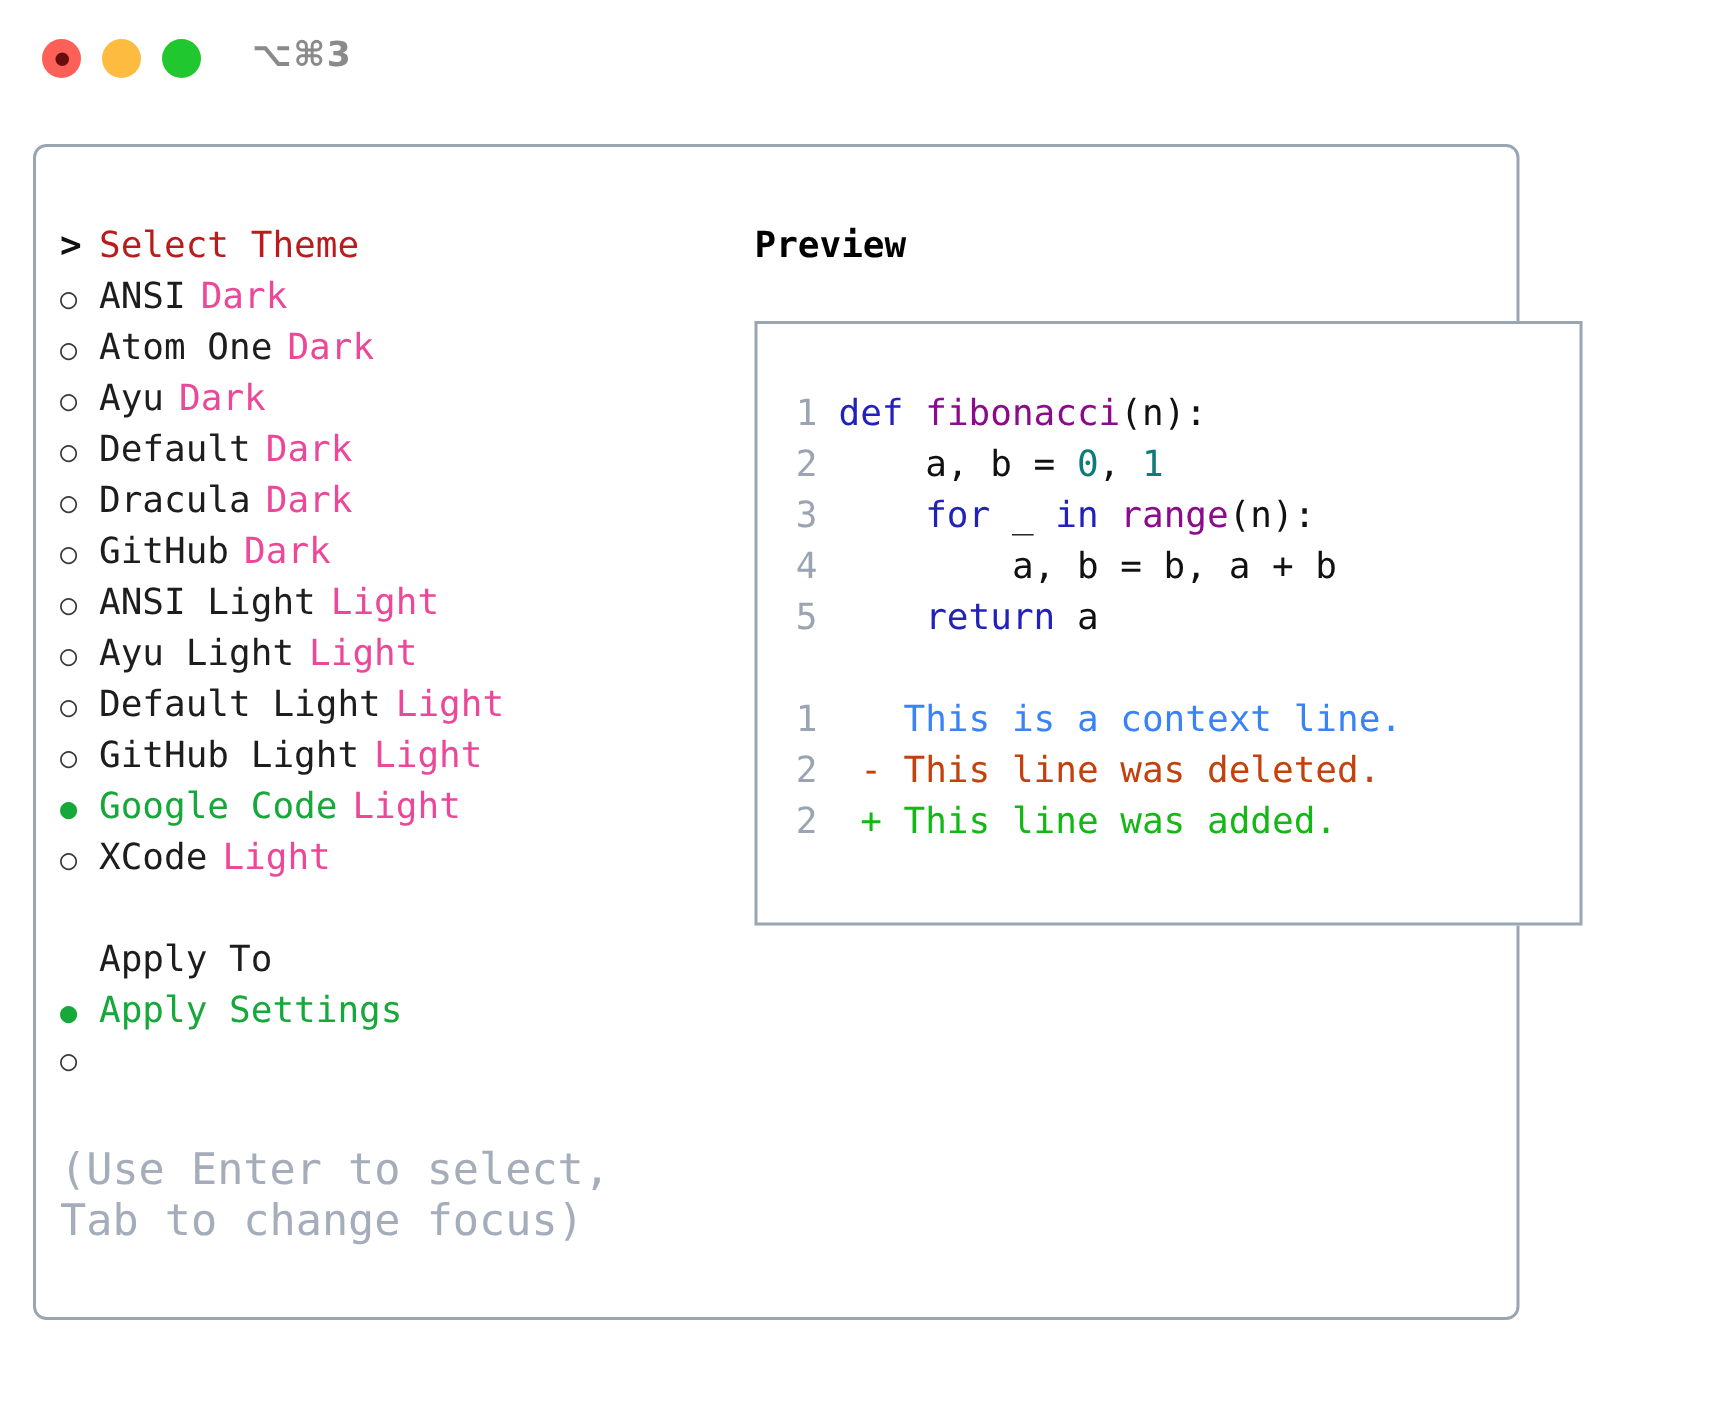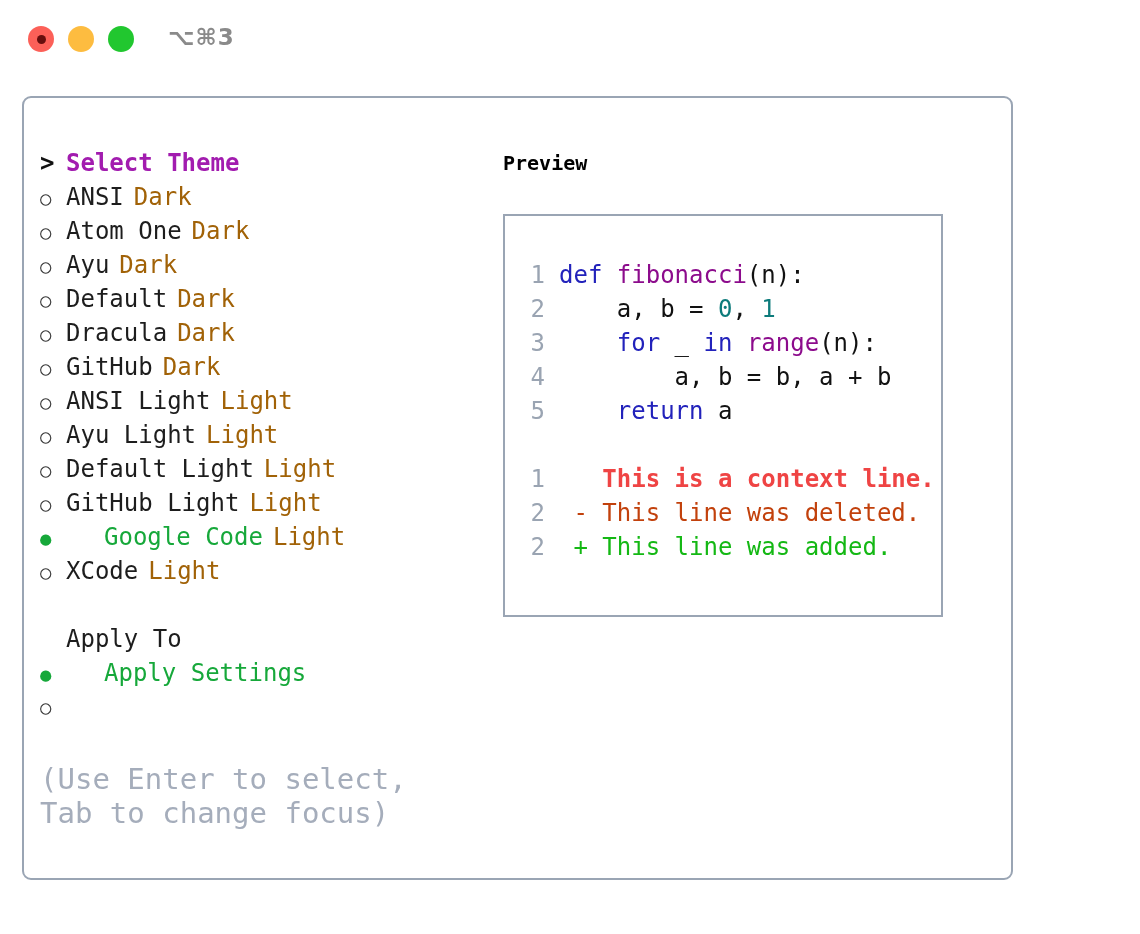--- a/index.html
+++ b/index.html
@@ -102,24 +102,24 @@
     width: 26px;
     flex: 0 0 26px;
     font-size: 24px;
   }
   .marker.caret   { color: #111111; font-weight: bold; }
   .marker.hollow  { color: #3a3a3a; font-size: 19px; }
   .marker.filled  { color: #16a83a; font-size: 19px; }
   .marker.blank   { color: transparent; }
 
   .label          { color: #1d1d1d; }
-  .label.heading  { font-weight: bold; color: #a21caf; text-align: right; }
-  .label.selected { color: #16a83a; margin-left: 38px; }
+  .label.heading  { font-weight: normal; color: #b91c1c; text-align: right; }
+  .label.selected { color: #16a83a; }
   .tag {
-    color: #a16207;
+    color: #ec4899;
     margin-left: 10px;
   }
   .spacer-row { height: 34px; }
 
   #hint {
     position: absolute;
     left: 16px;
     top: 664px;
     width: 420px;
     font-size: 29px;
@@ -128,28 +128,28 @@
   }
 
   
   #right-col {
     position: absolute;
     left: 479px;
     top: 48px;
     width: 490px;
   }
   #preview-title {
-    font-size: 20px;
+    font-size: 24px;
     font-weight: bold;
     color: #000000;
     line-height: 34px;
     margin: 0 0 34px 0;
   }
   #preview-box {
-    width: 440px;
+    width: 552px;
     height: 403px;
     border: 2px solid #9aa5b4;
     box-sizing: border-box;
     background: #ffffff;
     position: relative;
   }
   #code {
     position: absolute;
     left: 16px;
     top: 42px;
@@ -165,21 +165,21 @@
     width: 24px;
     text-align: right;
     color: #9aa4b2;
     margin-right: 14px;
   }
   .kw   { color: #2222bb; }
   .fn   { color: #8c0b8c; }
   .num  { color: #0d7b7b; }
   .pl   { color: #111111; }
   .gap-line { height: 34px; }
-  .diff-ctx { color: #ef4444; font-weight: bold; }
+  .diff-ctx { color: #3b82f6; }
   .diff-del { color: #c2410c; }
   .diff-add { color: #14b814; }
 </style>
 </head>
 <body>
 
 <div id="window">
 
   <div id="titlebar">
     <div class="lights">

